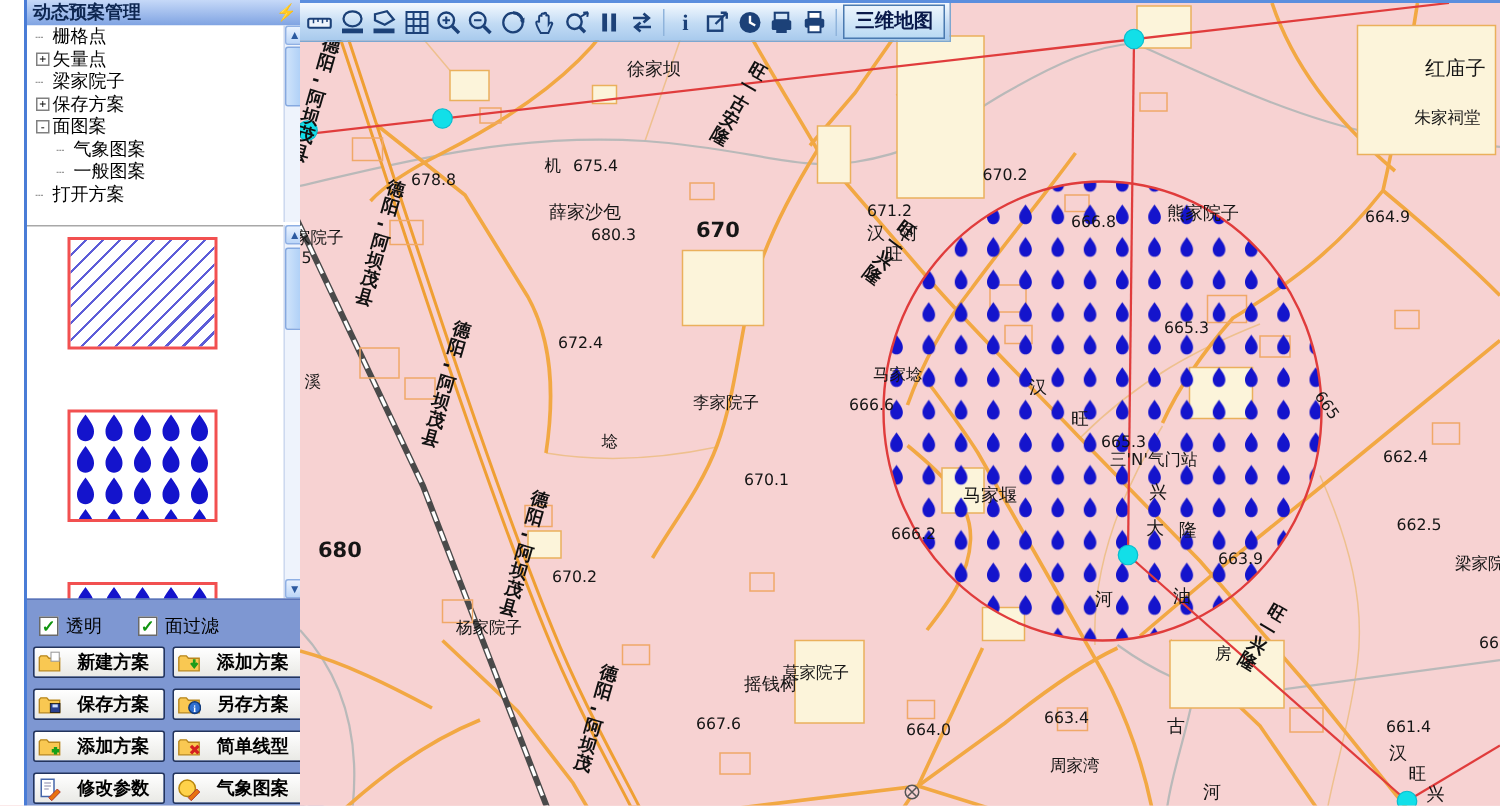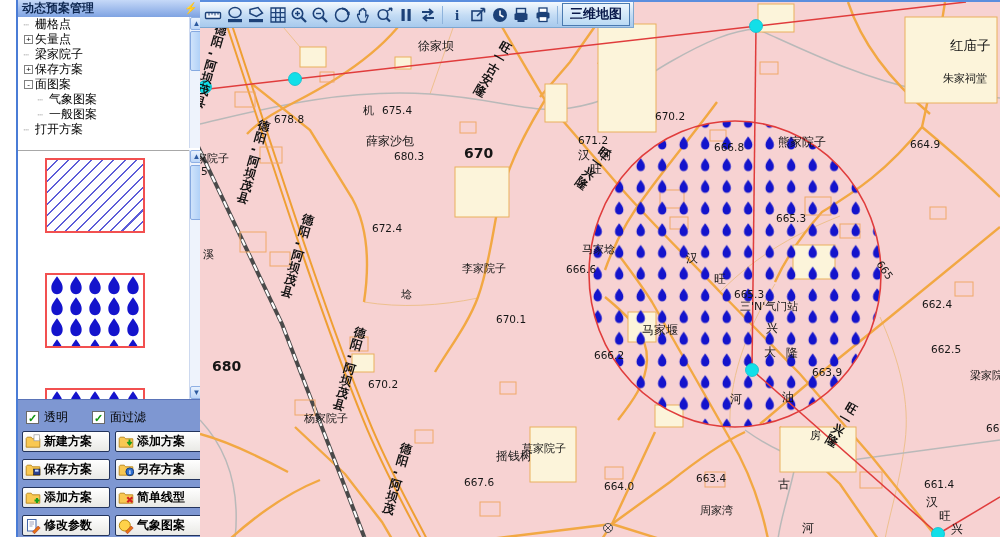--- a/index.html
+++ b/index.html
@@ -38,21 +38,21 @@
             border-top:1px solid #5a74b8}
   .cb-row{display:flex;gap:24px;padding:9px 0 5px 8px}
   .cb{display:flex;align-items:center;gap:5px;font-size:12px;color:#000;cursor:pointer}
   .cb-box{width:13px;height:13px;background:#fff;border:1px solid #6a6a6a;font-size:11px;font-weight:bold;
           color:#109410;line-height:12px;text-align:center;box-sizing:border-box}
   .btn-grid{display:grid;grid-template-columns:88px 88px;gap:7px 5px;padding-left:4px}
   .xp-btn{height:21px;display:flex;align-items:center;gap:3px;background:linear-gradient(#ffffff,#e9e9e5);
           border:1px solid #23345c;border-radius:2px;font-size:12px;color:#000;padding:0 2px;cursor:pointer;
           font-family:"Liberation Sans",sans-serif}
   .xp-btn svg{flex:none}
-  .xp-btn span{flex:1;text-align:left;font-weight:600}
+  .xp-btn span{flex:1;text-align:center;font-weight:600}
 
   
   .map{position:absolute;left:200px;top:0;width:800px;height:537px;background:#f7d2d2;
        border-top:2px solid #5b8ede;box-sizing:border-box;overflow:hidden}
   .map svg.mapsvg{position:absolute;left:0;top:0}
 
   .toolbar{position:absolute;left:0;top:0;width:434px;height:26px;z-index:6;display:flex;align-items:center;
            background:linear-gradient(#f4f9fe,#c2dbf4 55%,#a8caed);border-bottom:1px solid #7da7d0;
            border-right:1px solid #7da7d0;padding:0 3px;box-sizing:border-box;gap:1px}
   .tb-icon{width:22px;height:24px;display:flex;align-items:center;justify-content:center;cursor:pointer;border-radius:2px}

